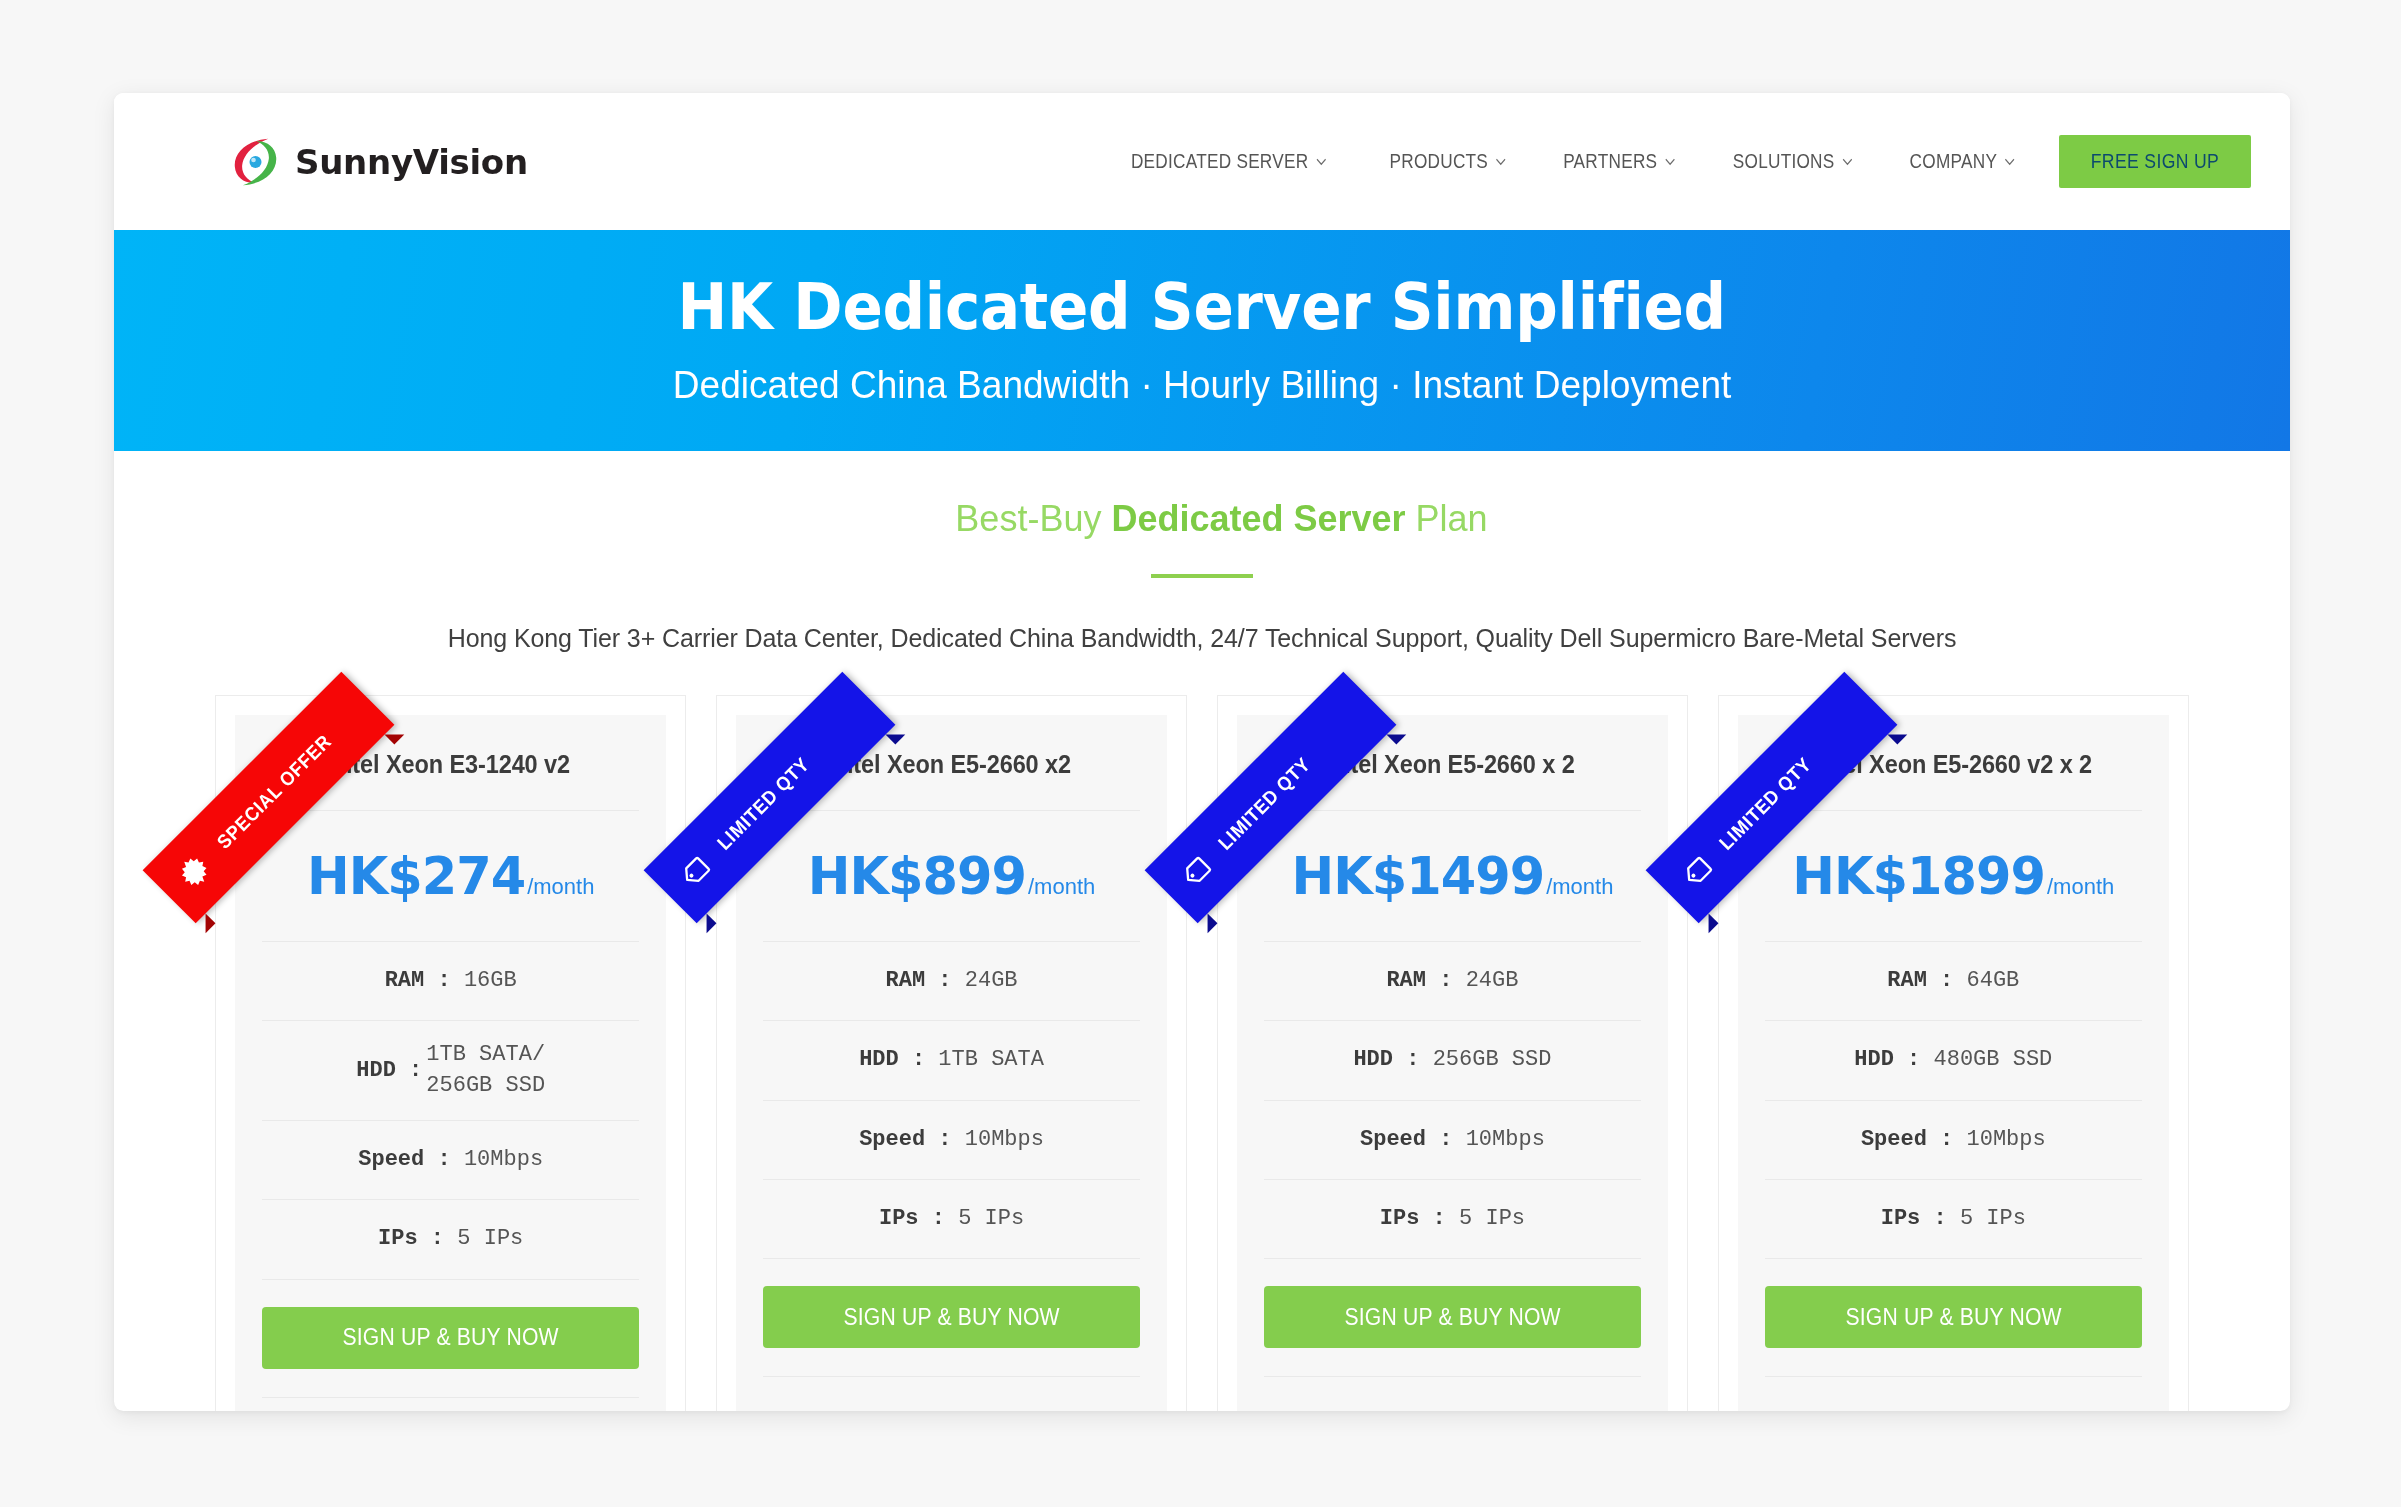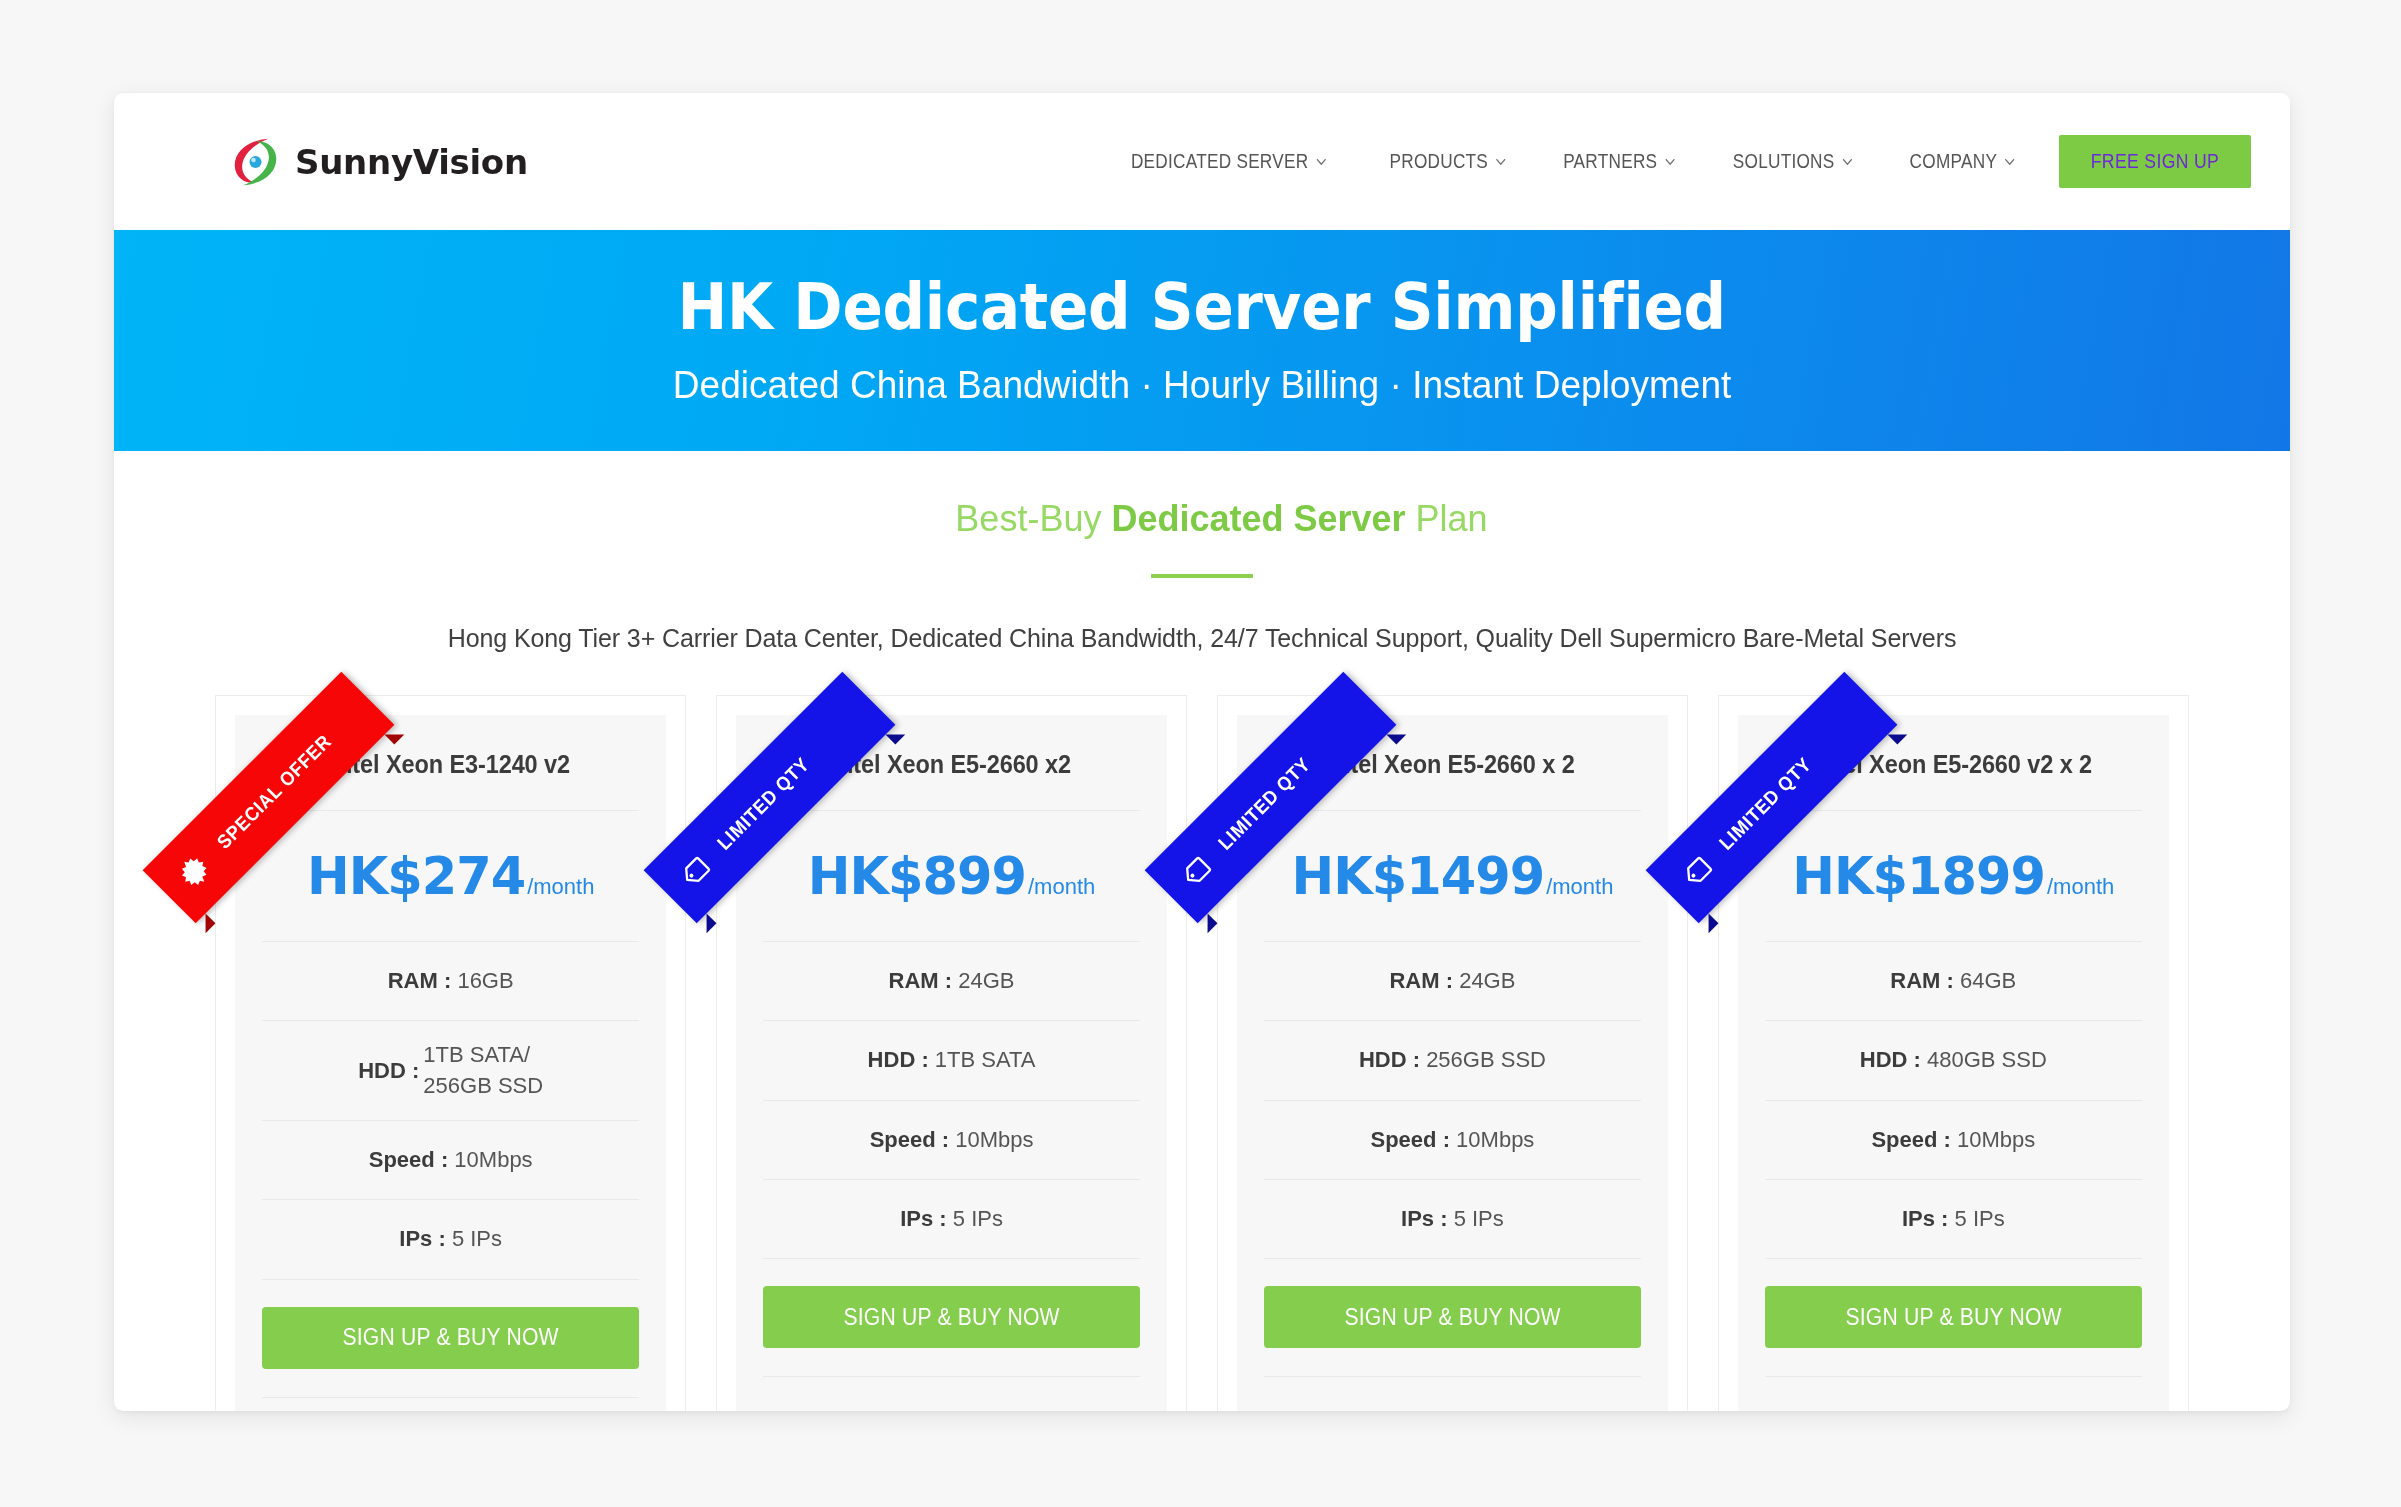--- a/index.html
+++ b/index.html
@@ -72,21 +72,21 @@
   .chev {
     width: 12.7px; height: 8px;
     display: inline-block;
     flex: none;
   }
   .chev svg { display: block; }
 
   .signup-btn {
     margin-left: 16px;
     background: #7dcb45;
-    color: #6d28d9;
+    color: #0c4a6e;
     font-size: 20px;
     font-weight: 400;
     letter-spacing: 0.4px;
     padding: 14.7px 23px;
     border: none;
     border-radius: 2px;
     cursor: pointer;
     white-space: nowrap;
     font-family: "Liberation Sans", sans-serif;
   }
@@ -260,21 +260,21 @@
     font-family: "Liberation Sans", sans-serif;
     margin-left: 2px;
   }
 
   .spec {
     text-align: center;
     padding: 24px 0;
     border-bottom: 0.7px solid #e9e9e9;
     font-size: 22px;
     color: #555555;
-    font-family: Liberation Sans, sans-serif;
+    font-family: Liberation Mono, monospace;
     line-height: 1.38;
   }
   .spec.two-line {
     display: flex;
     align-items: center;
     justify-content: center;
     gap: 4px;
     padding: 19px 0;
   }
   .spec-k { font-weight: 700; color: #3c3c3c; }

